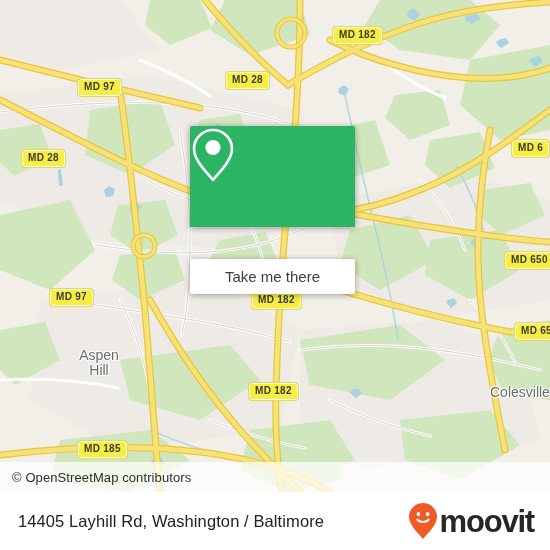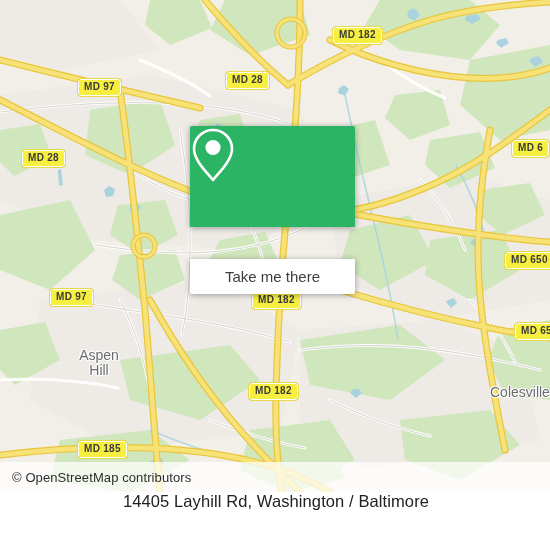--- a/index.html
+++ b/index.html
@@ -111,21 +111,20 @@
   
   #footer {
     position: absolute;
     left: 0; top: 492px;
     width: 550px; height: 58px;
     background: #ffffff;
     display: flex;
     align-items: center;
     justify-content: space-between;
     padding: 0 16px 0 18px;
-    flex-direction: column;
   }
   #footer-address {
     color: #222222;
     font-size: 16.5px;
     letter-spacing: 0.1px;
     white-space: nowrap;
   }
   #brand {
     display: flex;
     align-items: center;
@@ -319,15 +318,24 @@
       <div id="popup-tail"></div>
     </div>
 
     <div id="osm-bar">
       <span id="osm-text">© OpenStreetMap contributors</span>
     </div>
   </div>
 
   <div id="footer">
     <span id="footer-address">14405 Layhill Rd, Washington / Baltimore</span>
+    <div id="brand">
+      <svg width="30" height="38" viewBox="0 0 30 38">
+        <path d="M15 1 C7.3 1 1 7.2 1 14.8 C1 23.2 10.5 31.5 15 37 C19.5 31.5 29 23.2 29 14.8 C29 7.2 22.7 1 15 1 Z" fill="#ef5b25"></path>
+        <ellipse cx="10.4" cy="12.2" rx="1.7" ry="2.1" fill="#ffffff"></ellipse>
+        <ellipse cx="19.6" cy="12.2" rx="1.7" ry="2.1" fill="#ffffff"></ellipse>
+        <path d="M9.4 17.6 C11.4 20.6 18.6 20.6 20.6 17.6" fill="none" stroke="#ffffff" stroke-width="1.9" stroke-linecap="round"></path>
+      </svg>
+      <span id="brand-name">moovit</span>
+    </div>
   </div>
 
 </div>
 
 </body></html>

